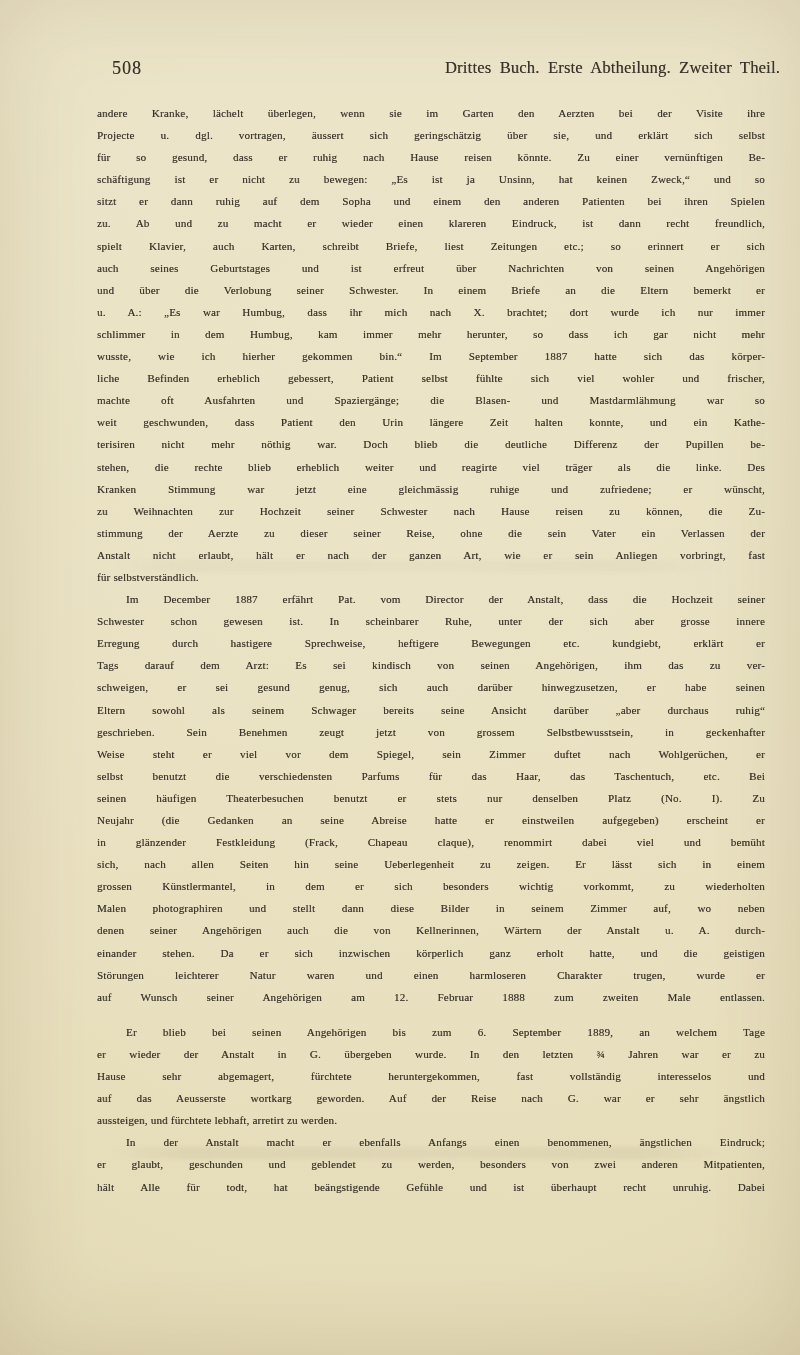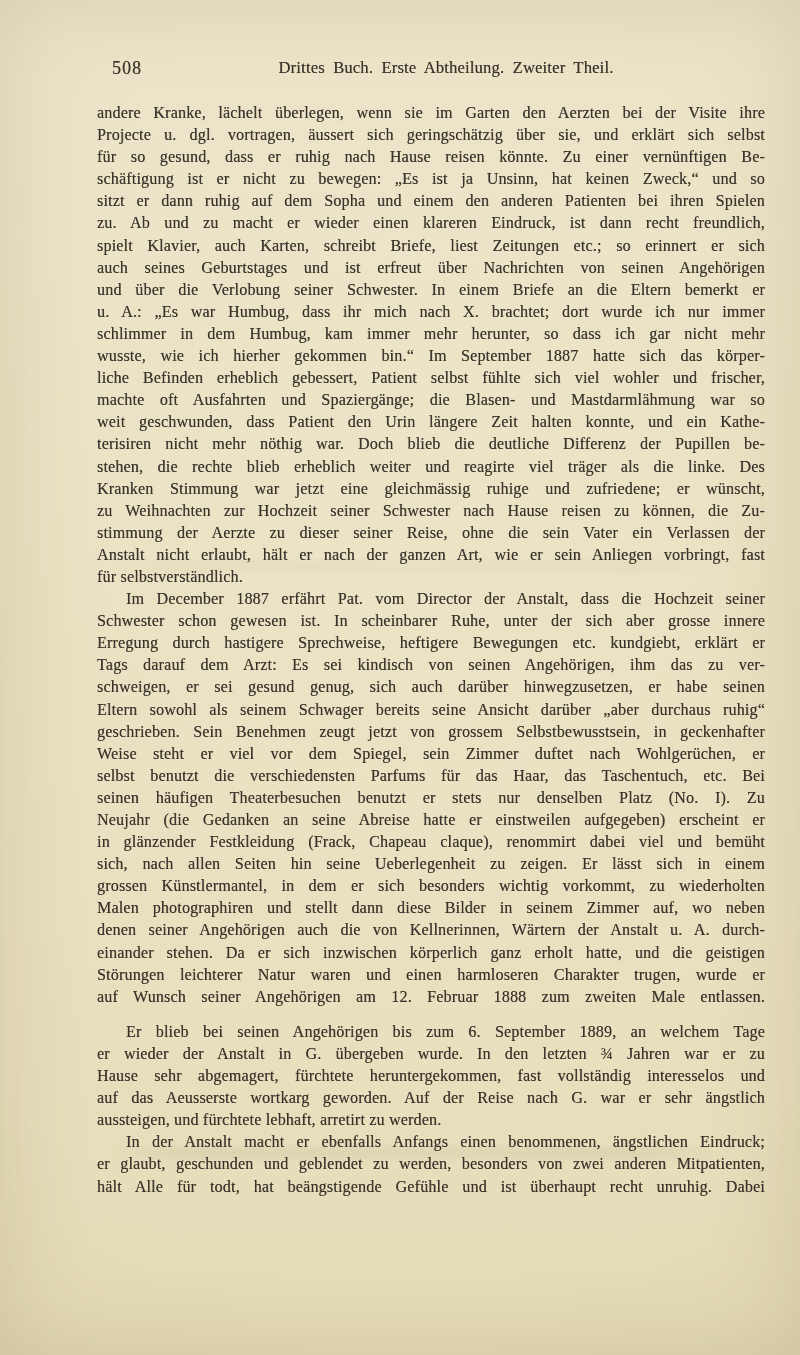--- a/index.html
+++ b/index.html
@@ -15,31 +15,31 @@
     font-family:"Liberation Serif","DejaVu Serif",serif;
     color:#38322a;
   }
   .header{position:absolute;left:112px;top:56px;width:668px;height:24px;}
   .page-number{
     position:absolute;left:0;top:0;
     font-size:18px;line-height:24px;letter-spacing:1px;
     text-shadow:0.3px 0 0 rgba(45,38,28,0.55);
   }
   .running-title{
-    display:block;text-align:center;
+    display:block;text-align:right;
     font-size:16.5px;line-height:24px;word-spacing:4px;letter-spacing:0.2px;
     text-shadow:0.3px 0 0 rgba(45,38,28,0.5);
   }
   .text-block{position:absolute;left:97px;top:102px;width:668px;}
   .para{margin:0;}
   .para.gap-sm{margin-top:13px;}
   .para.gap-md{}
   .line{
     height:22.1px;line-height:22.1px;
-    font-size:16px;letter-spacing:0.2px;
+    font-size:11px;letter-spacing:0.2px;
     text-align:justify;
     text-align-last:justify;
     white-space:nowrap;
     text-shadow:0.3px 0 0 rgba(45,38,28,0.5);
   }
   .line.flush{text-align-last:left;white-space:normal;}
   .para.indent .line:first-child{text-indent:29px;}
   .bleed{
     position:absolute;left:110px;width:620px;height:12px;
     background:linear-gradient(90deg, rgba(105,92,55,0.0) 0%, rgba(105,92,55,0.07) 12%, rgba(105,92,55,0.05) 55%, rgba(105,92,55,0.07) 85%, rgba(105,92,55,0.0) 100%);

